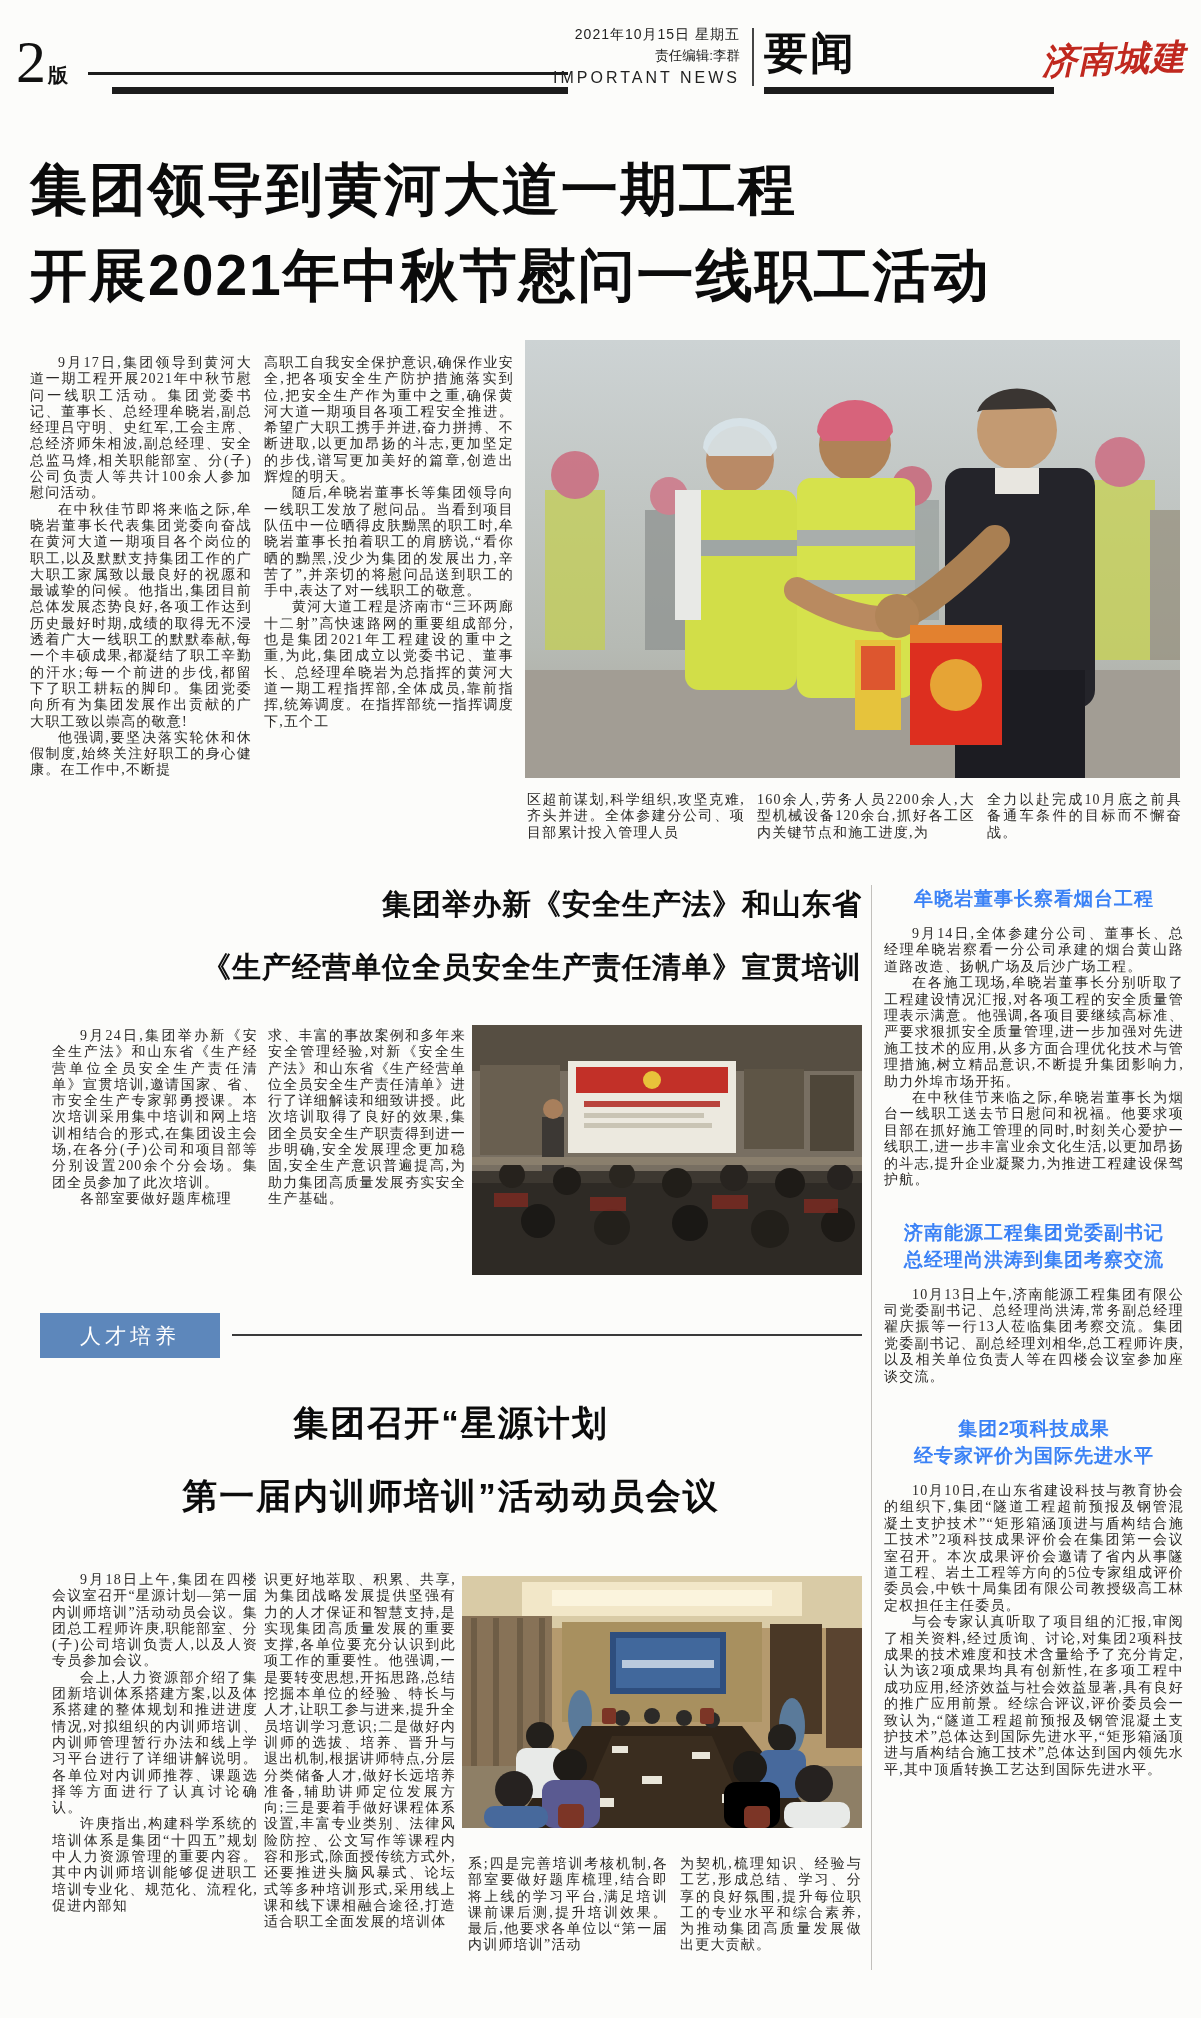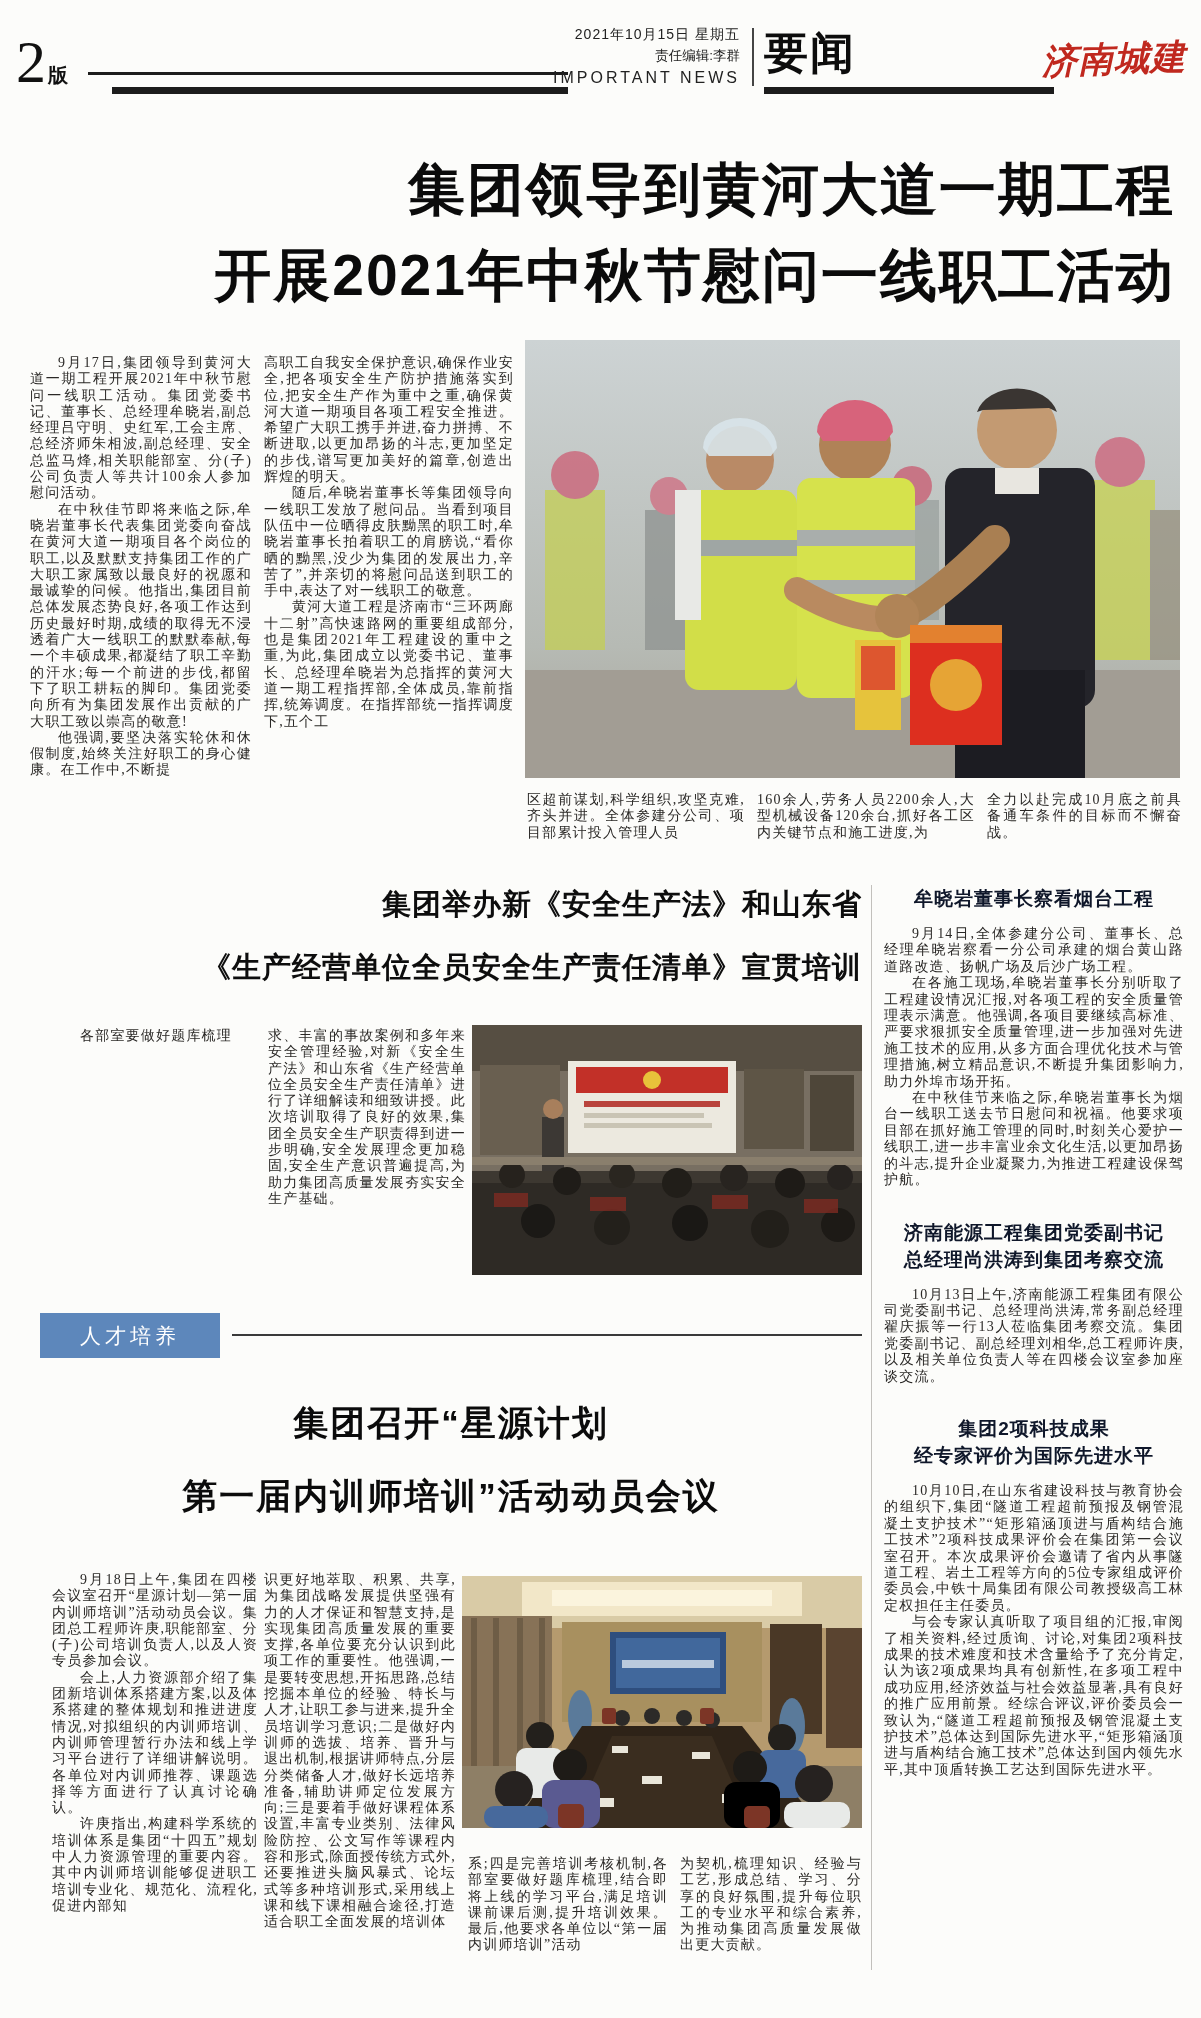--- a/index.html
+++ b/index.html
@@ -20,35 +20,35 @@
   .dateblock .d1{font-size:14px;letter-spacing:1px;}
   .dateblock .d2{font-size:13.5px;margin-top:3px;}
   .dateblock .d3{font-size:16px;letter-spacing:3px;margin-top:4px;font-weight:500;}
   .vdiv{left:752px;top:28px;width:1.5px;height:58px;background:#444;}
   .yaowen{left:764px;top:24px;font-size:44px;font-weight:900;color:#0c0c0c;
     font-family:"Liberation Sans","DejaVu Sans",sans-serif;letter-spacing:2px;}
   .masthead{left:1042px;top:36px;font-size:35px;font-weight:900;font-style:italic;
     transform:rotate(-2deg);letter-spacing:1px;
     font-family:"DejaVu Serif","Liberation Serif",serif;}
   
-  .h-main{left:30px;width:1145px;text-align:right;color:#0b0b0b;font-weight:900;
+  .h-main{left:30px;width:1145px;text-align:left;color:#0b0b0b;font-weight:900;
     font-family:"Liberation Sans","DejaVu Sans",sans-serif;font-size:57px;letter-spacing:2px;white-space:nowrap;}
   .h-mid{left:40px;width:822px;text-align:right;color:#0d0d0d;font-weight:900;
     font-size:29px;letter-spacing:1px;white-space:nowrap;}
   .h-talent{left:40px;width:822px;text-align:center;color:#0b0b0b;font-weight:900;
     font-family:"Liberation Sans","DejaVu Sans",sans-serif;font-size:35px;letter-spacing:2px;white-space:nowrap;}
   
   .col{position:absolute;font-size:14px;line-height:16.3px;text-align:justify;
     letter-spacing:1.2px;overflow:hidden;color:#2a2826;}
   .col p{margin:0;text-indent:2em;}
   .col p.noind{text-indent:0;}
   
   .sidebar{left:884px;top:885px;width:300px;}
   .sb-title{font-family:"Liberation Sans","DejaVu Sans",sans-serif;font-weight:900;
-    color:#0f172a;text-align:center;font-size:19px;line-height:27px;letter-spacing:1px;}
+    color:#3b82f6;text-align:center;font-size:19px;line-height:27px;letter-spacing:1px;}
   .sb-body{font-size:14px;line-height:16.4px;letter-spacing:1.2px;text-align:justify;color:#2a2826;}
   .sb-body p{margin:0;text-indent:2em;}
   .sbdiv{left:871px;top:885px;width:1px;height:1085px;background:#c2c0bc;}
   
   .badge{left:40px;top:1313px;width:180px;height:45px;color:#fff;
     font-family:"Liberation Sans","DejaVu Sans",sans-serif;font-size:21px;letter-spacing:4px;
     display:flex;align-items:center;justify-content:center;}
   .badge-rule{left:232px;top:1334px;width:630px;height:2px;background:#3a3a3a;}
   
   .photo{position:absolute;overflow:hidden;background:#888;}
@@ -156,20 +156,21 @@
     <p class="noind">160余人,劳务人员2200余人,大型机械设备120余台,抓好各工区内关键节点和施工进度,为</p>
   </div>
   <div class="col" style="left:987px;top:792px;width:195px;height:52px;">
     <p class="noind">全力以赴完成10月底之前具备通车条件的目标而不懈奋战。</p>
   </div>
 
   <div class="abs h-mid" style="top:885px;">集团举办新《安全生产法》和山东省</div>
   <div class="abs h-mid" style="top:948px;">《生产经营单位全员安全生产责任清单》宣贯培训</div>
 
   <div class="col" style="left:52px;top:1028px;width:206px;height:258px;">
+    <p>9月24日,集团举办新《安全生产法》和山东省《生产经营单位全员安全生产责任清单》宣贯培训,邀请国家、省、市安全生产专家郭勇授课。本次培训采用集中培训和网上培训相结合的形式,在集团设主会场,在各分(子)公司和项目部等分别设置200余个分会场。集团全员参加了此次培训。</p>
     <p>各部室要做好题库梳理</p>
   </div>
   <div class="col" style="left:268px;top:1028px;width:198px;height:258px;">
     <p class="noind">求、丰富的事故案例和多年来安全管理经验,对新《安全生产法》和山东省《生产经营单位全员安全生产责任清单》进行了详细解读和细致讲授。此次培训取得了良好的效果,集团全员安全生产职责得到进一步明确,安全发展理念更加稳固,安全生产意识普遍提高,为助力集团高质量发展夯实安全生产基础。</p>
   </div>
 
   <div class="photo" style="left:472px;top:1025px;width:390px;height:250px;">
     <svg width="390" height="250" viewBox="0 0 390 250" xmlns="http://www.w3.org/2000/svg">
       <rect width="390" height="250" fill="#786f62"></rect>
       <rect width="390" height="46" fill="#564e42"></rect>

